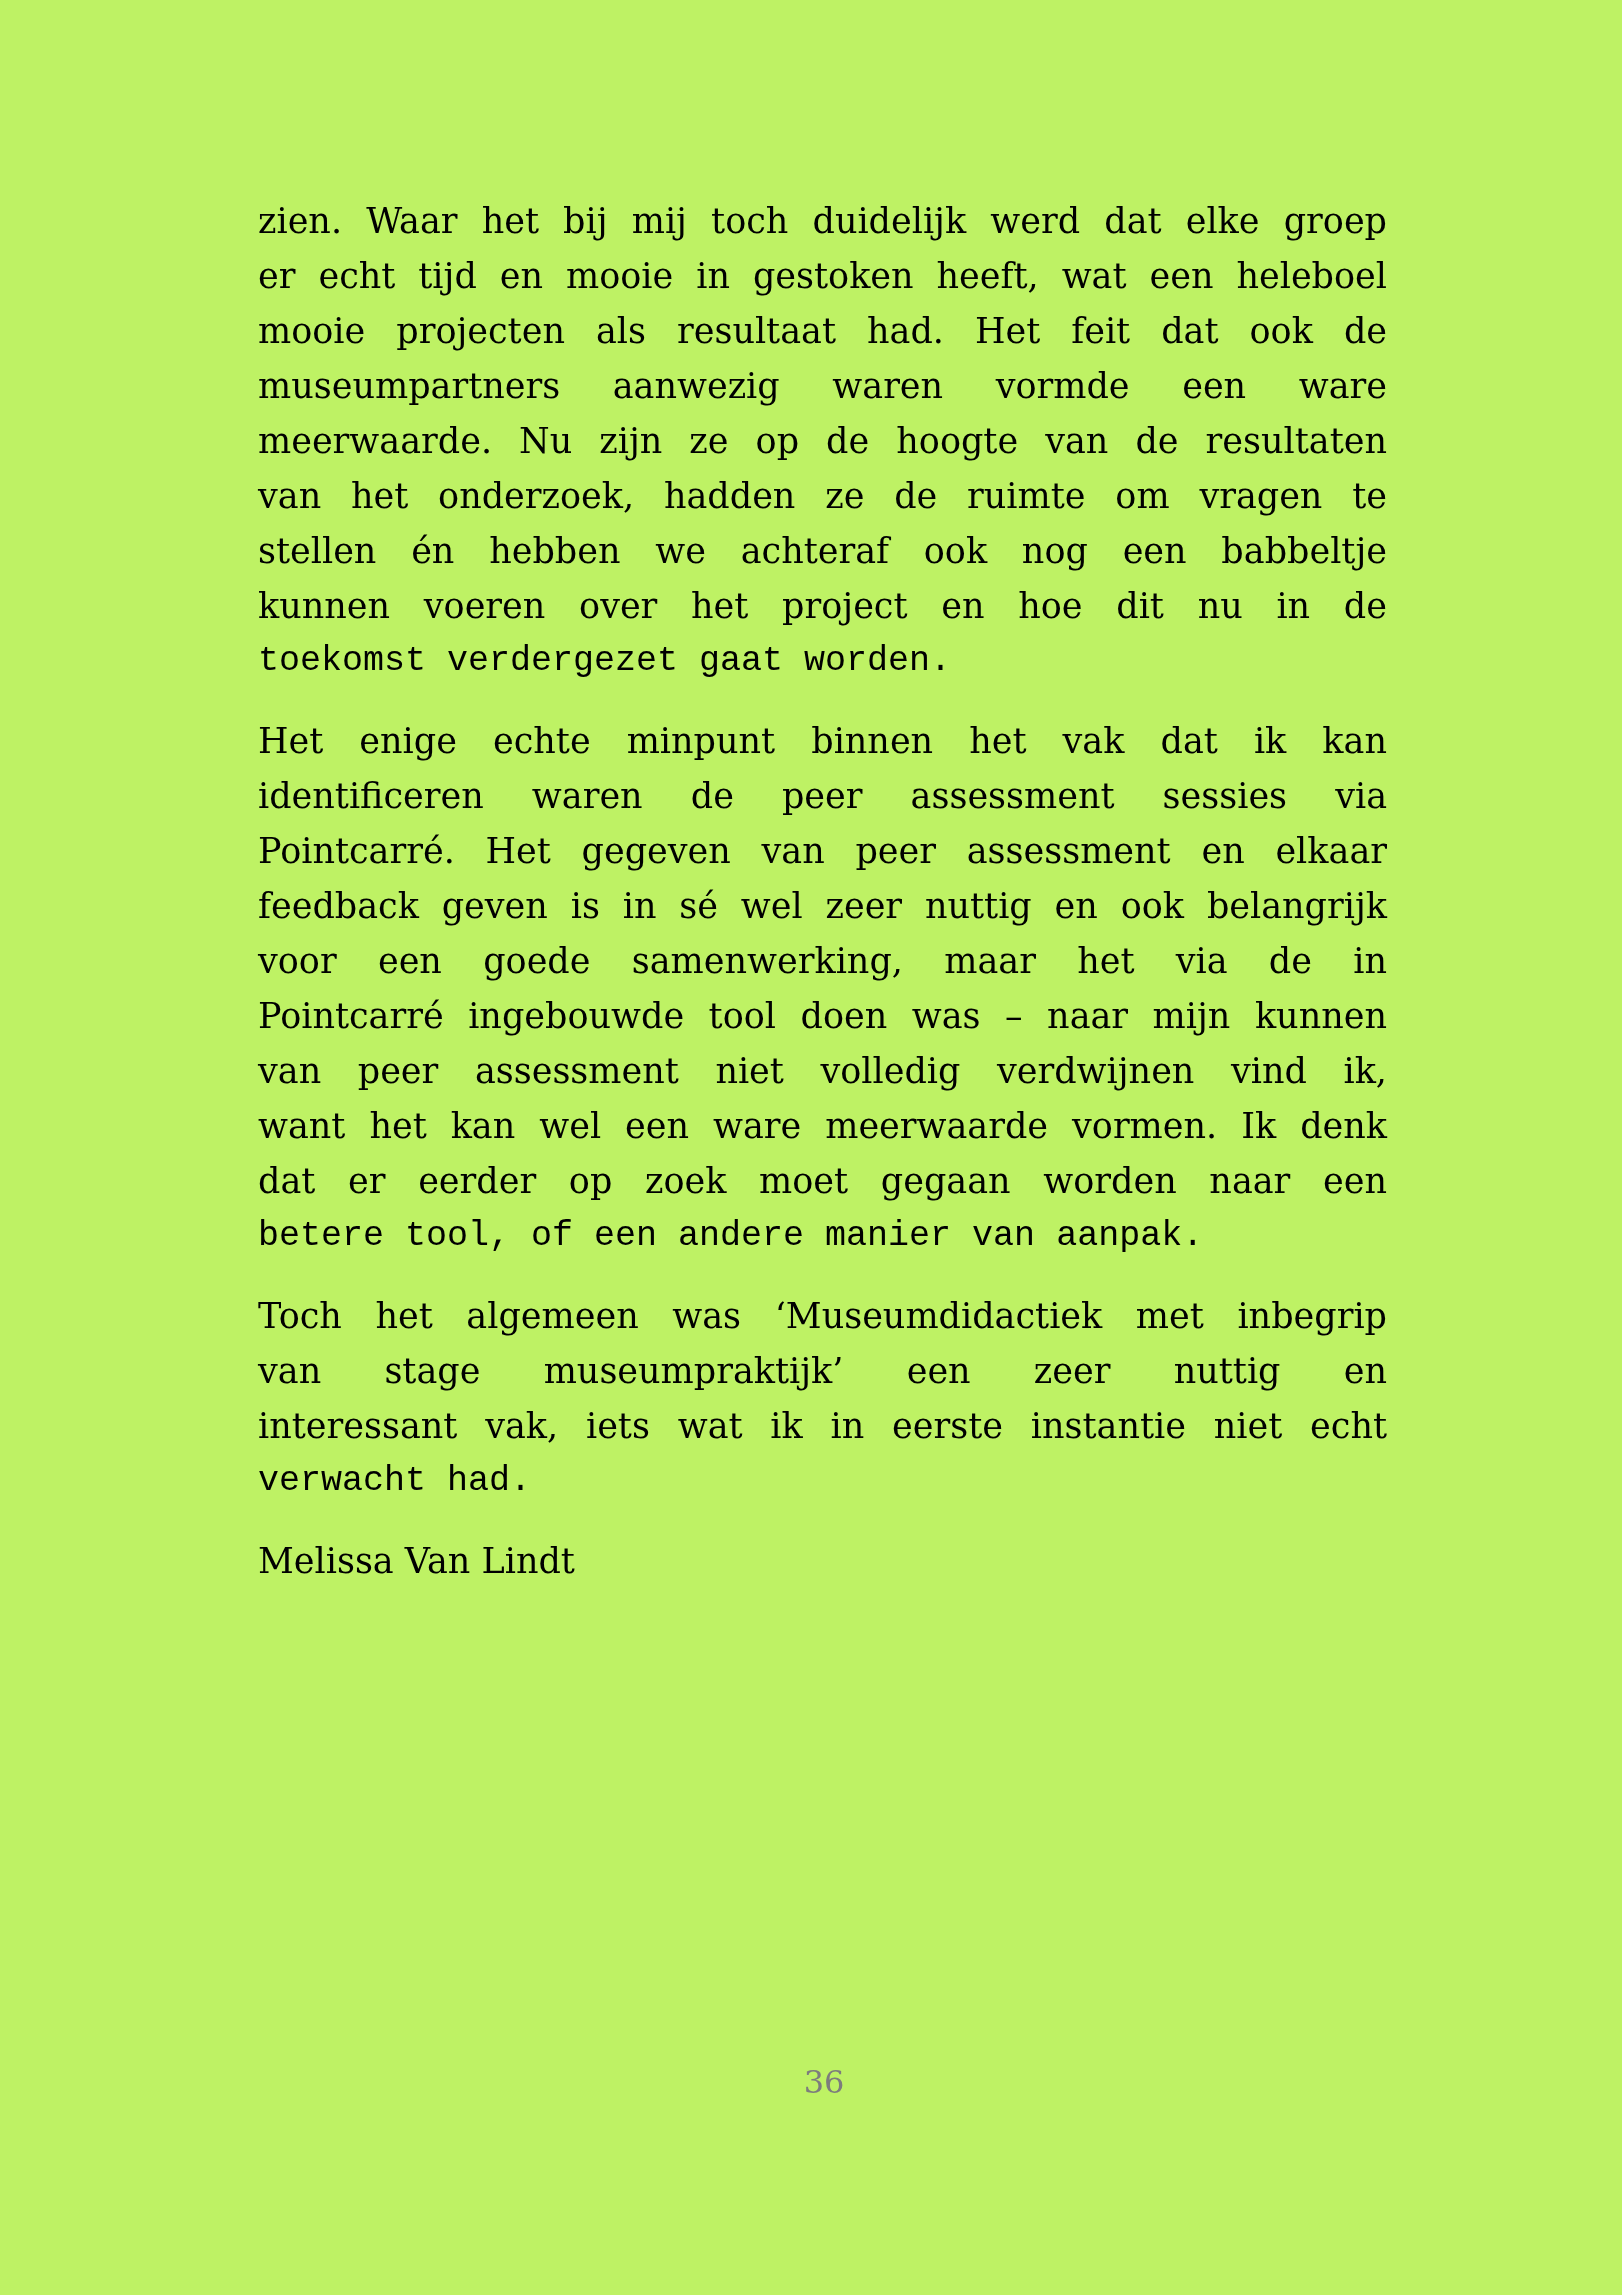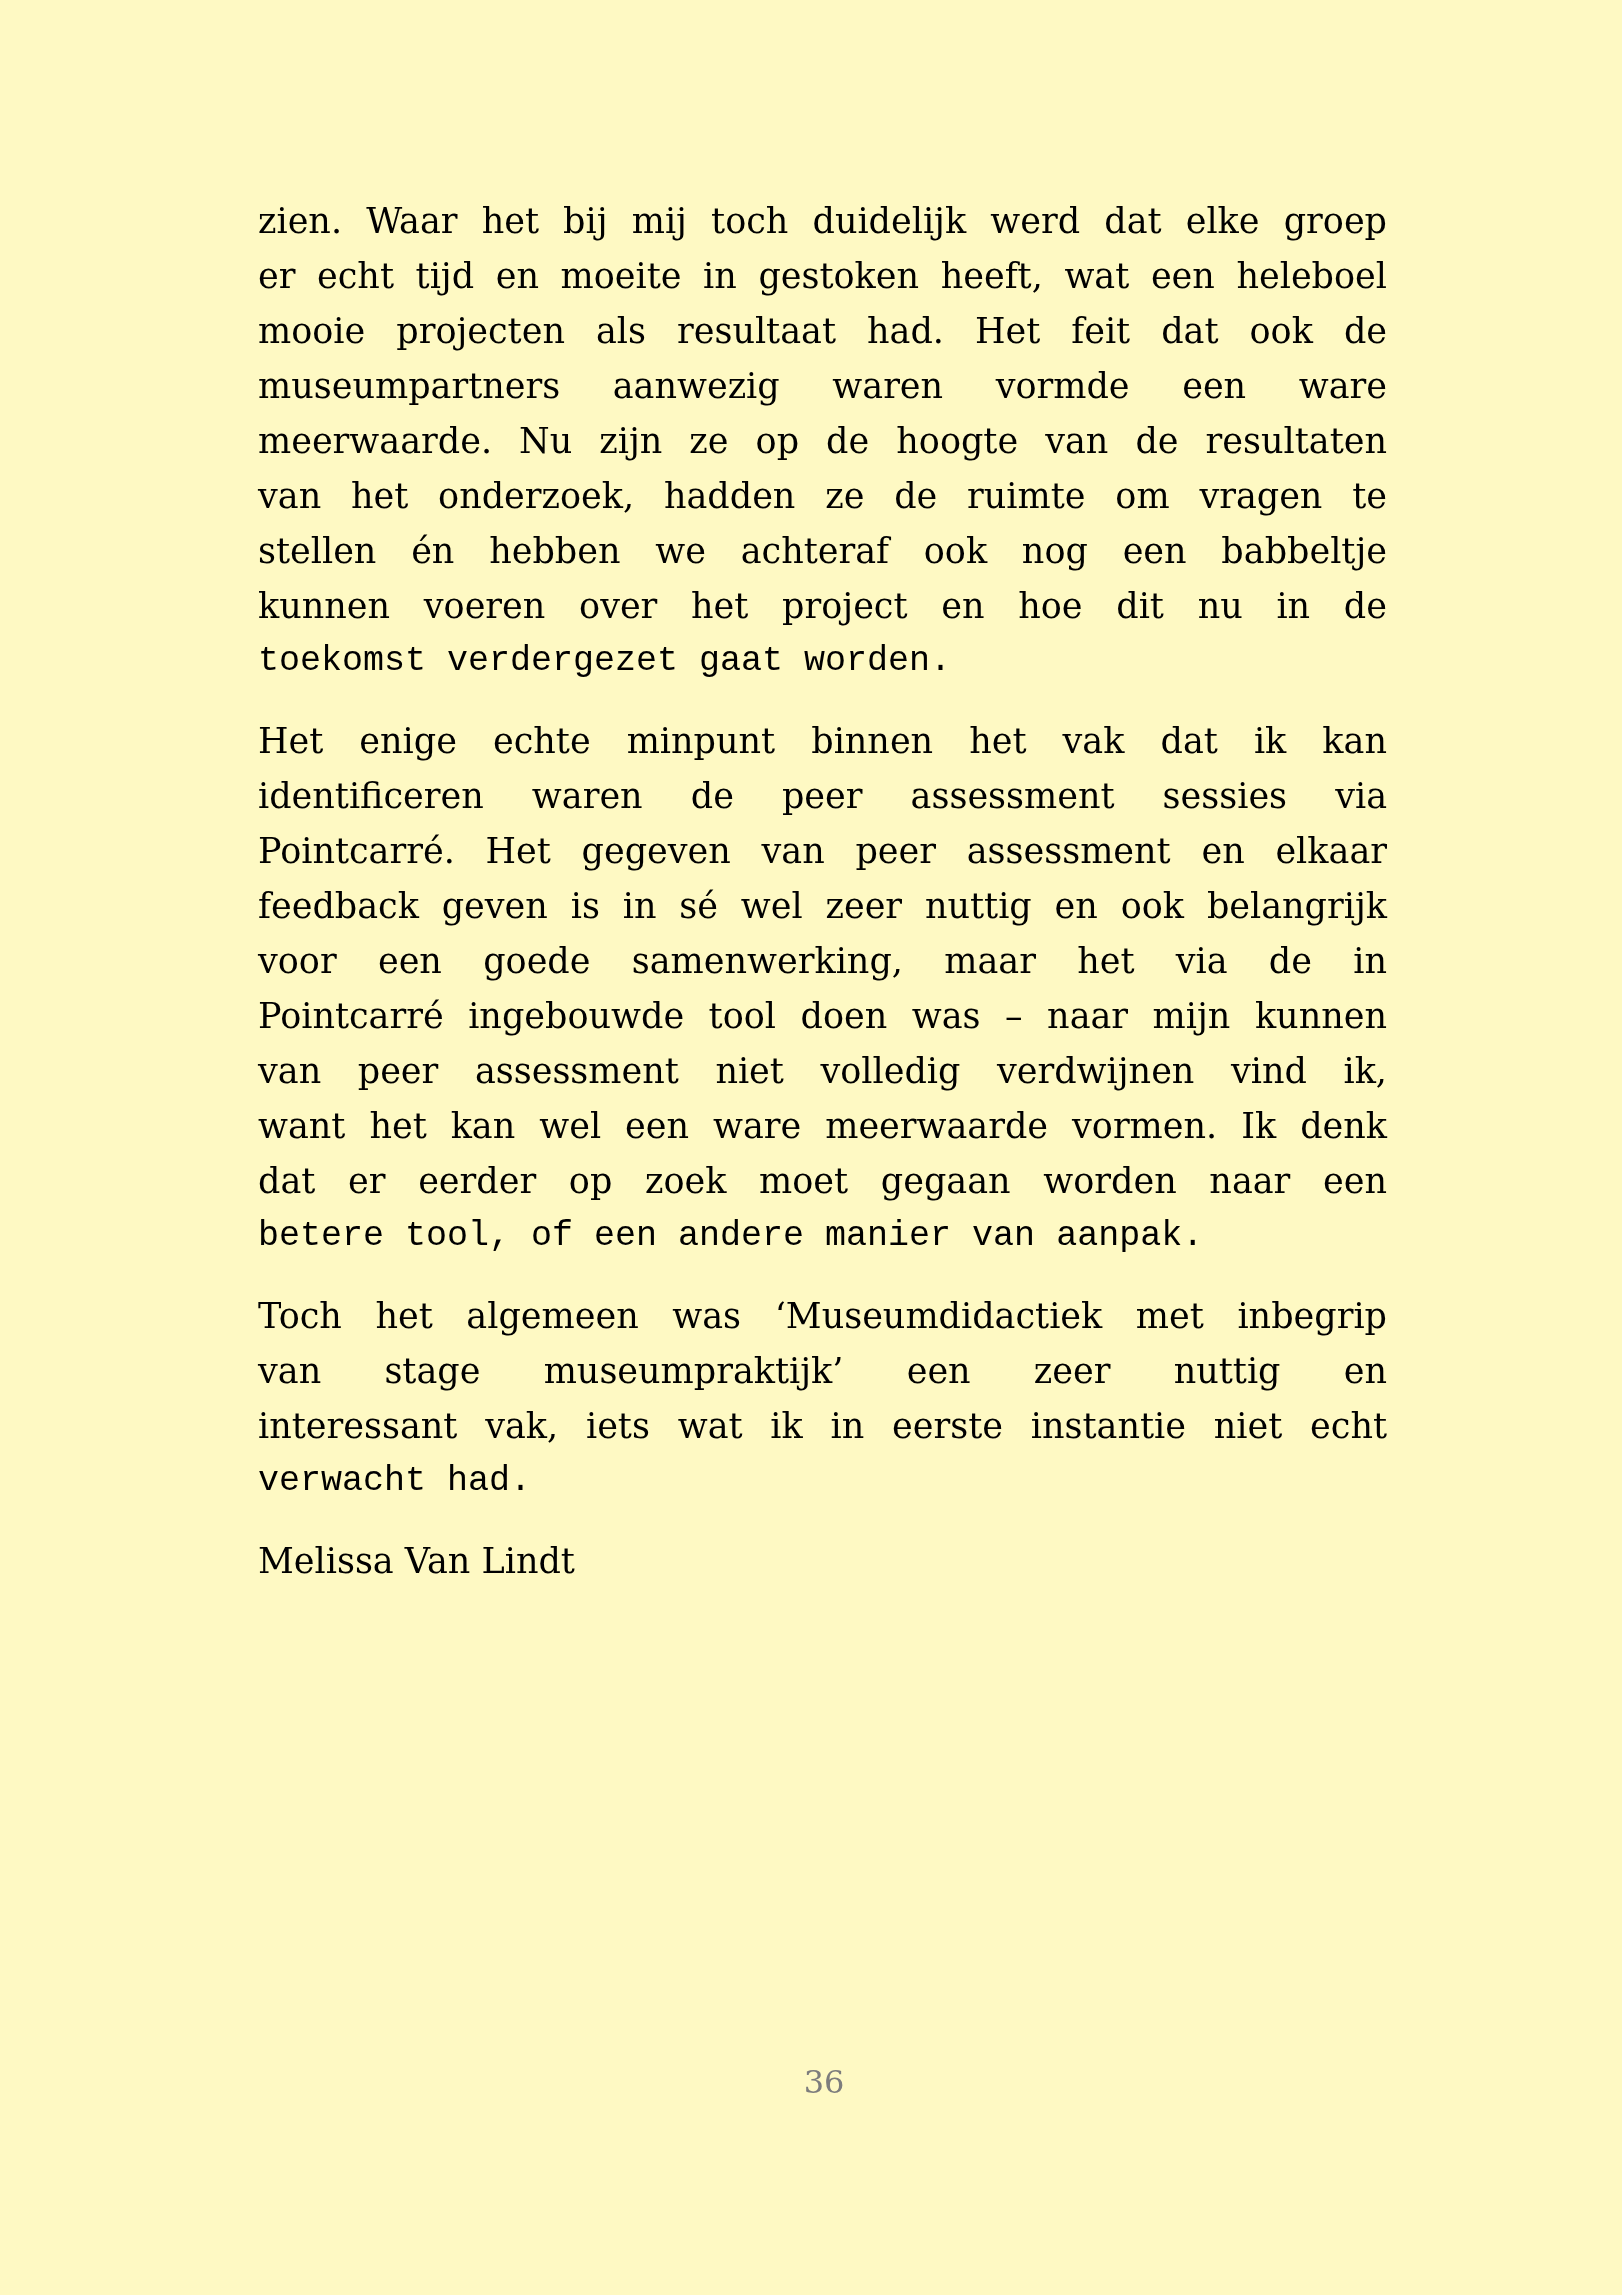--- a/index.html
+++ b/index.html
@@ -50,26 +50,26 @@
     width: 100%;
     text-align: center;
     font-size: 32px;
     line-height: 55px;
     color: #7d7d7d;
   }
 </style>
 </head>
 <body>
 
-<div class="page" style="background: #fef9c3;">
+<div class="page" style="background: #bef264;">
   <div class="text-block" style="color: rgb(0, 0, 0);">
     <div id="paragraphs">
         <p>
           <span class="line">zien. Waar het bij mij toch duidelijk werd dat elke groep</span>
-          <span class="line">er echt tijd en moeite in gestoken heeft, wat een heleboel</span>
+          <span class="line">er echt tijd en mooie in gestoken heeft, wat een heleboel</span>
           <span class="line">mooie projecten als resultaat had. Het feit dat ook de</span>
           <span class="line">museumpartners aanwezig waren vormde een ware</span>
           <span class="line">meerwaarde. Nu zijn ze op de hoogte van de resultaten</span>
           <span class="line">van het onderzoek, hadden ze de ruimte om vragen te</span>
           <span class="line">stellen én hebben we achteraf ook nog een babbeltje</span>
           <span class="line">kunnen voeren over het project en hoe dit nu in de</span>
           <span class="line last">toekomst verdergezet gaat worden.</span>
         </p>
         <p>
           <span class="line">Het enige echte minpunt binnen het vak dat ik kan</span>

